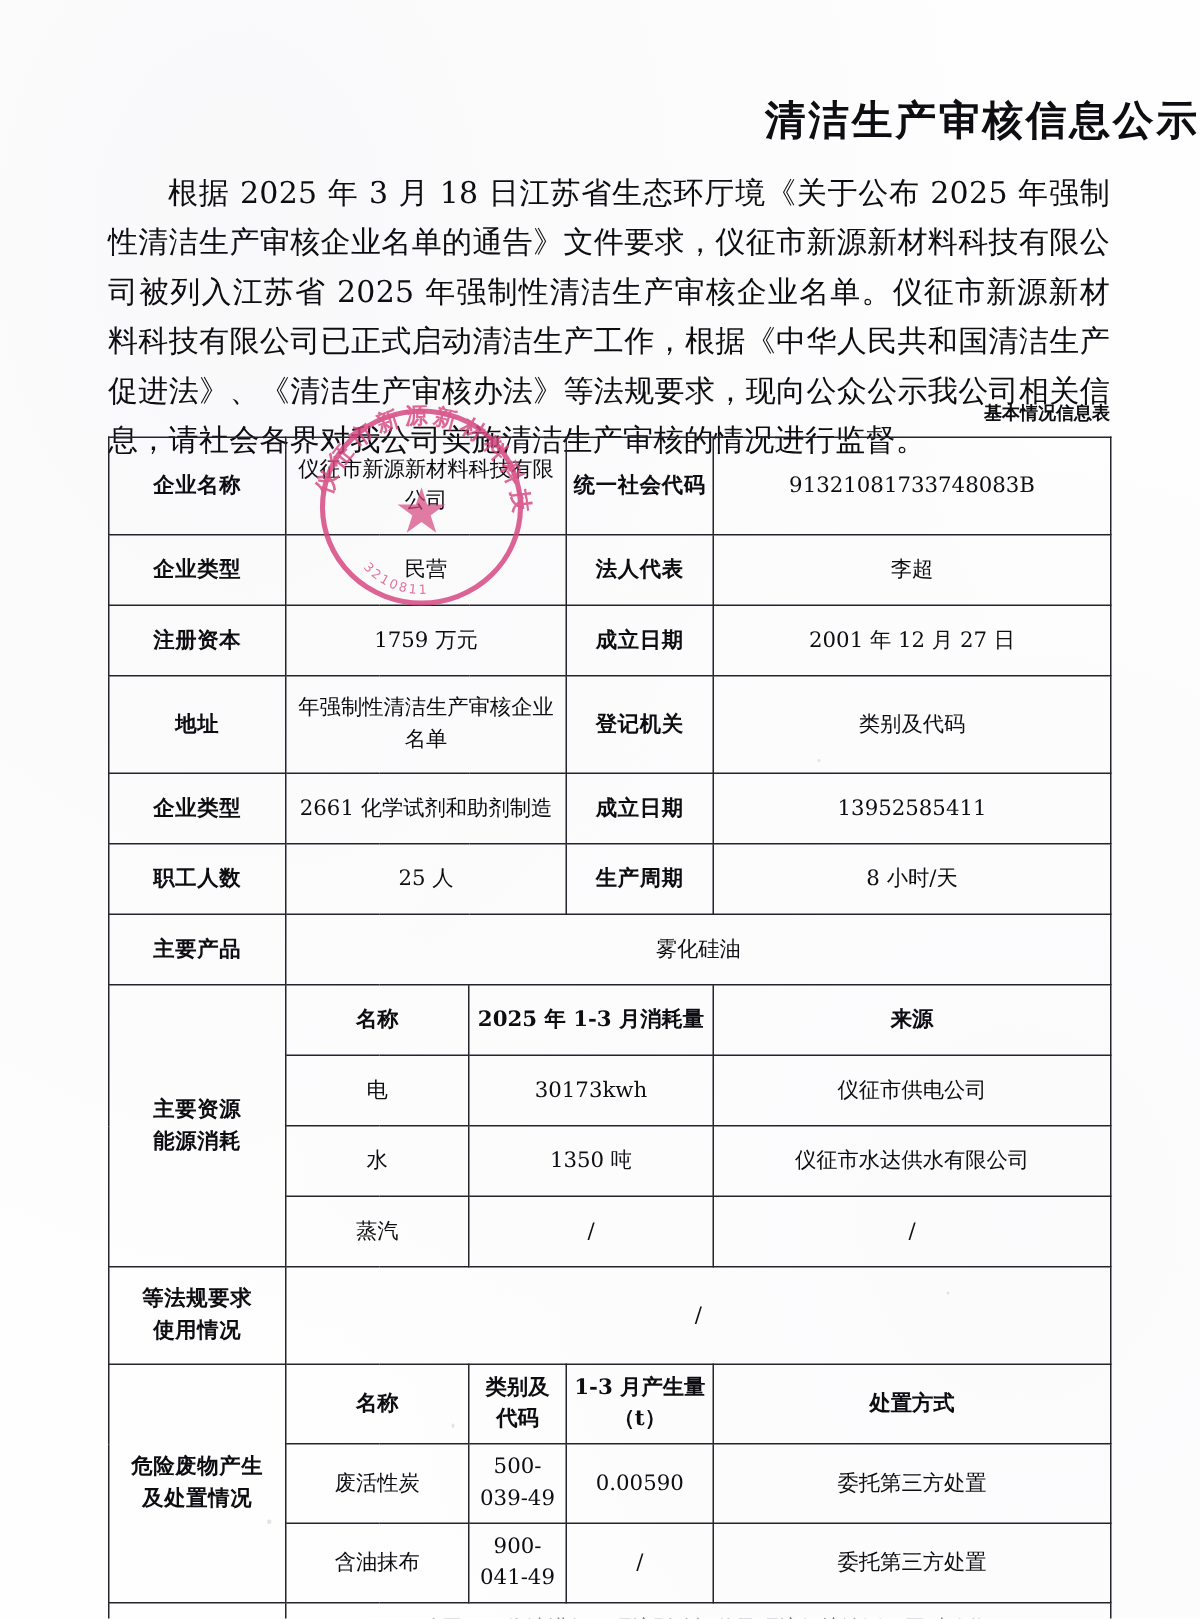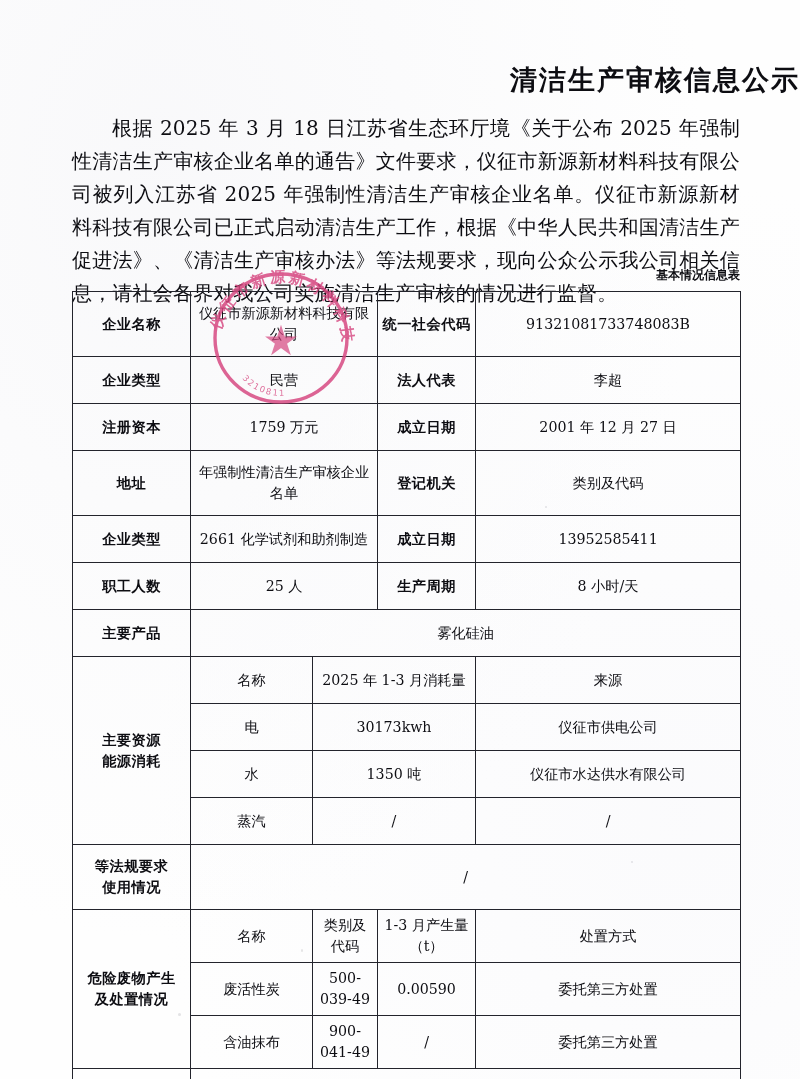--- a/index.html
+++ b/index.html
@@ -82,21 +82,21 @@
     padding: 5px 4px;
     text-align: center;
     vertical-align: middle;
     line-height: 21px;
   }
   .lbl {
     font-weight: bold;
     letter-spacing: 0.5px;
   }
   .hdr {
-    font-weight: normal;
+    font-weight: bold;
   }
   .tall {
     height: 54px;
   }
   .mid {
     height: 36px;
   }
   .left-cell {
     text-align: left;
     padding-left: 12px;

